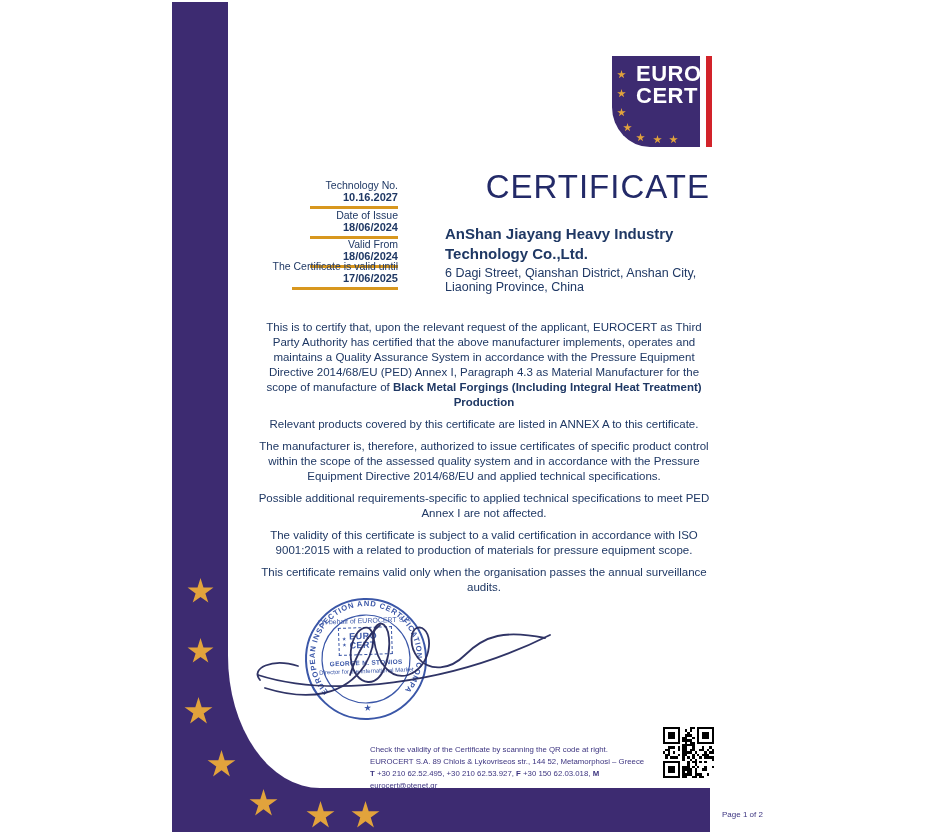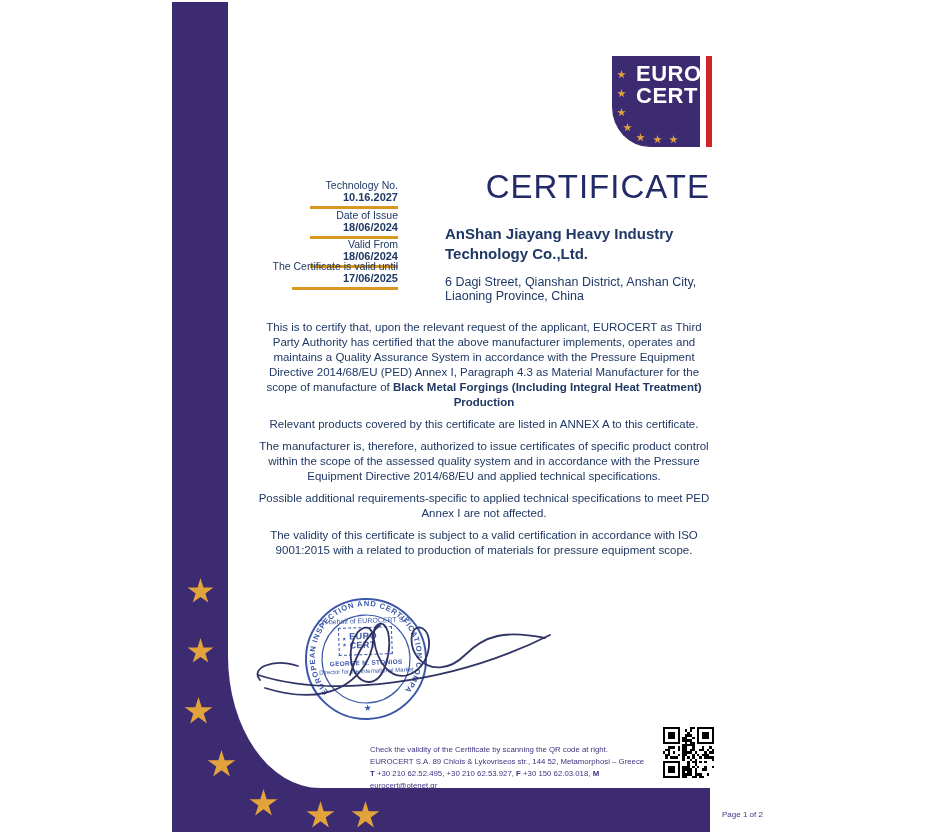--- a/index.html
+++ b/index.html
@@ -27,21 +27,21 @@
               font-size:33px;letter-spacing:1px;color:#232a68;}
   
   .details{position:absolute;left:268px;top:179px;width:130px;text-align:right;}
   .detail-row{position:absolute;right:0;width:130px;}
   .detail-label{font-size:10.5px;line-height:12px;}
   .detail-value{font-size:11px;line-height:13px;font-weight:bold;}
   .gold-line{height:2.5px;background:#d8971e;margin-top:2px;margin-left:auto;}
   
   .company{position:absolute;left:445px;top:224px;width:270px;}
   .company-name{font-size:15px;font-weight:bold;line-height:20px;}
-  .company-address{font-size:12.5px;line-height:13.5px;margin-top:12px;}
+  .company-address{font-size:12.5px;line-height:13.5px;margin-top:3px;}
   
   .body-text{position:absolute;left:258px;top:320px;width:452px;text-align:center;
              font-size:11.5px;line-height:15px;}
   .body-text p{margin:0 0 7px 0;}
   .body-text b{font-weight:bold;}
   
   .stamp{position:absolute;left:298px;top:591px;width:136px;height:136px;
          transform:rotate(-2deg);color:#3b57a8;}
   .stamp .inner{position:absolute;width:100%;text-align:center;}
   .stamp-behalf{top:26px;font-size:7px;}
@@ -123,20 +123,21 @@
     <div class="company-name">AnShan Jiayang Heavy Industry Technology Co.,Ltd.</div>
     <div class="company-address">6 Dagi Street, Qianshan District, Anshan City, Liaoning Province, China</div>
   </div>
 
   <div class="body-text">
     <p><span>This is to certify that, upon the relevant request of the applicant, EUROCERT as Third Party Authority has certified that the above manufacturer implements, operates and maintains a Quality Assurance System in accordance with the Pressure Equipment Directive 2014/68/EU (PED) Annex I, Paragraph 4.3 as Material Manufacturer for the scope of manufacture of </span><b>Black Metal Forgings (Including Integral Heat Treatment) Production</b></p>
     <p>Relevant products covered by this certificate are listed in ANNEX A to this certificate.</p>
     <p>The manufacturer is, therefore, authorized to issue certificates of specific product control within the scope of the assessed quality system and in accordance with the Pressure Equipment Directive 2014/68/EU and applied technical specifications.</p>
     <p>Possible additional requirements-specific to applied technical specifications to meet PED Annex I are not affected.</p>
     <p>The validity of this certificate is subject to a valid certification in accordance with ISO 9001:2015 with a related to production of materials for pressure equipment scope.</p>
+    <p>This certificate remains valid only when the organisation passes the annual surveillance audits.</p>
   </div>
 
   <div class="stamp">
     <svg width="136" height="136" viewBox="0 0 136 136">
       <circle cx="68" cy="68" r="60" fill="none" stroke="#3b57a8" stroke-width="2"></circle>
       <circle cx="68" cy="68" r="44" fill="none" stroke="#3b57a8" stroke-width="1.2"></circle>
       <defs>
         <path id="ringPath" d="M 29.5 99.5 A 51 51 0 1 1 106.5 99.5"></path>
       </defs>
       <text font-size="7.6" font-weight="bold" letter-spacing="0.8" fill="#3b57a8" font-family="Liberation Sans, sans-serif">

